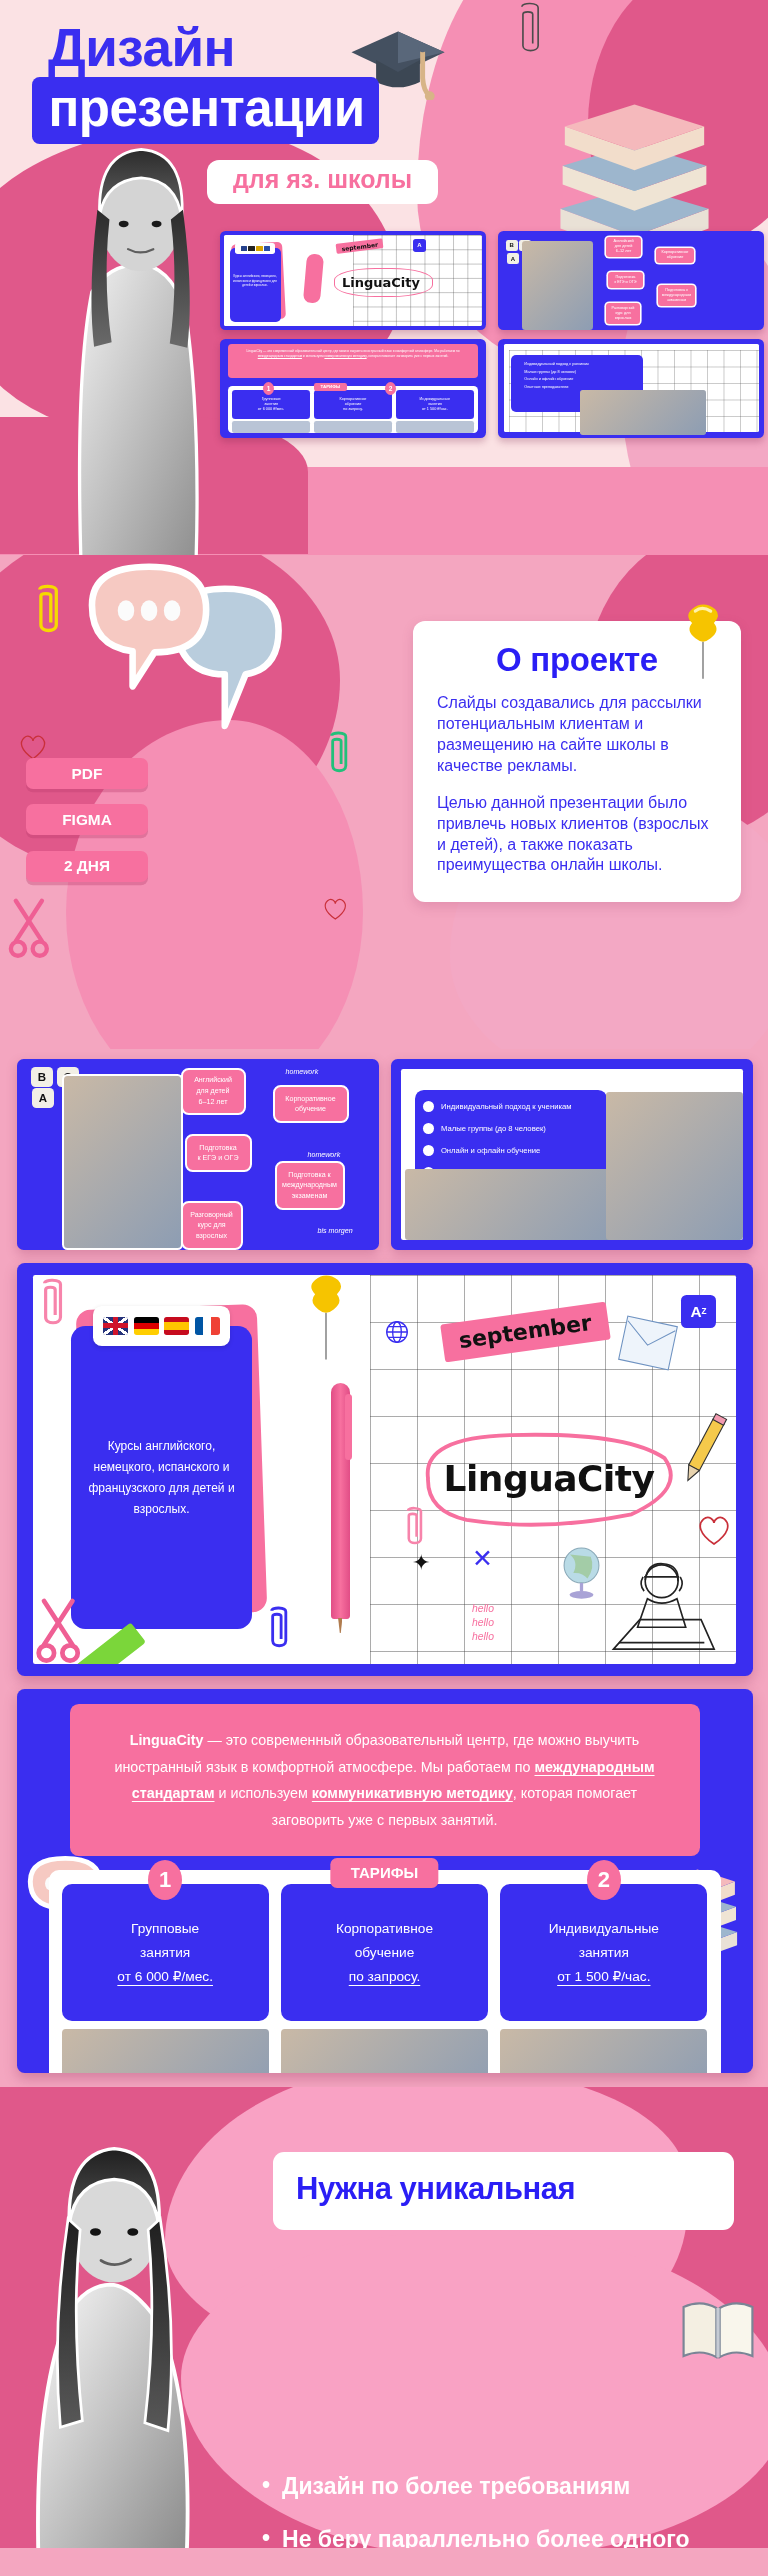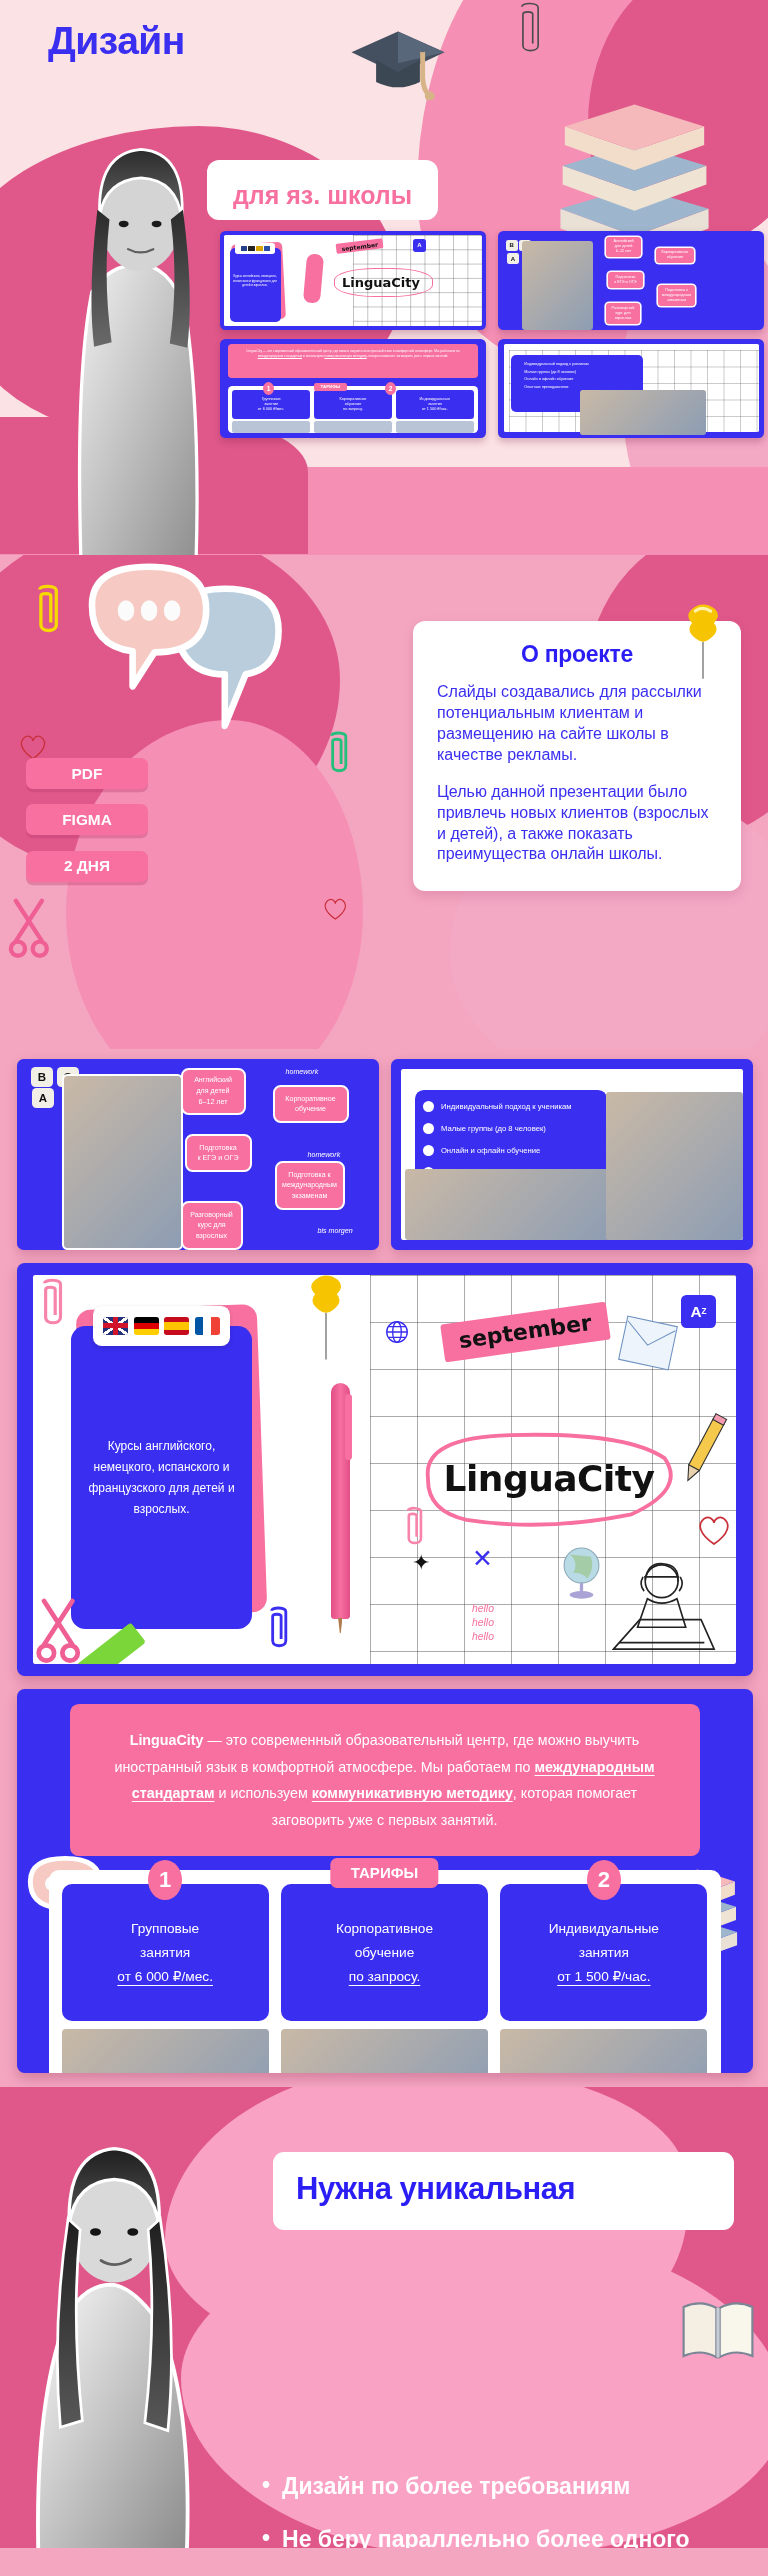--- a/index.html
+++ b/index.html
@@ -49,36 +49,36 @@
     background: #f58fb4;
   }
   .hero-band2 {
     position: absolute; left: 0; top: 417px; width: 308px; height: 137px;
     background: #e0588a;
     border-radius: 0 40% 0 0;
   }
 
   .hero-title1 {
     position: absolute; left: 48px; top: 21px;
-    font-size: 39px; font-weight: 800; color: #3a2ef0;
+    font-size: 53px; font-weight: 800; color: #3a2ef0;
     letter-spacing: -0.5px; line-height: 1; z-index: 6;
   }
   .hero-title2-wrap {
     position: absolute; left: 32px; top: 77px;
     background: #3a2ef0; border-radius: 7.7px;
     padding: 5px 14.3px 8.2px 16.5px; z-index: 6;
   }
   .hero-title2 {
     font-size: 51px; font-weight: 800; color: #ffffff;
     letter-spacing: -0.5px; line-height: 1.05;
   }
   .hero-badge {
     position: absolute; left: 207px; top: 160px;
     background: #ffffff; border-radius: 12px;
-    padding: 21px 26px 10px 26px; z-index: 7;
+    padding: 5px 26px 10px 26px; z-index: 7;
   }
   .hero-badge-text {
     font-size: 25px; font-weight: 800; color: #f7709f;
     letter-spacing: 0px;
   }
 
   
   .cap { position: absolute; left: 346px; top: 26px; width: 104px; height: 74px; z-index: 5; }
   
   .books { position: absolute; left: 544px; top: 77px; width: 181px; height: 192px; z-index: 5; }
@@ -129,21 +129,21 @@
     display: flex; align-items: center; justify-content: center;
     box-shadow: 0 3.3px 0 rgba(185,60,110,.35);
   }
 
   .about-card {
     position: absolute; left: 413px; top: 66px; width: 328px;
     background: #ffffff; border-radius: 12px; padding: 20px 24px 26px 24px;
     z-index: 6; box-shadow: 0 4.4px 12px rgba(150,50,95,.18);
   }
   .about-title {
-    font-size: 23px; font-weight: 800; color: #2a1ef5; text-align: center;
+    font-size: 33px; font-weight: 800; color: #2a1ef5; text-align: center;
     margin-bottom: 14.3px; letter-spacing: -0.3px;
   }
   .about-p {
     font-size: 16px; line-height: 1.30; color: #3a2ef0; font-weight: 500;
   }
   .about-p + .about-p { margin-top: 16.5px; }
   .pin { position: absolute; right: 14.3px; top: -22px; z-index: 8; }
 
   
   .band { position: relative; background: #f4a6c0; padding: 0 16.5px; }
@@ -316,20 +316,23 @@
         <path d="M30 240 L165 290 L300 240 L300 276 L165 326 L30 276 Z" fill="#e9e1d6"></path>
         <path d="M30 240 L165 200 L300 240 L165 290 Z" fill="#9db6cd"></path>
         <path d="M34 162 L165 208 L296 162 L296 196 L165 244 L34 196 Z" fill="#efe4d4"></path>
         <path d="M34 162 L165 122 L296 162 L165 208 Z" fill="#9db6cd"></path>
         <path d="M38 90 L165 134 L292 90 L292 124 L165 170 L38 124 Z" fill="#f2ddcb"></path>
         <path d="M38 90 L165 50 L292 90 L165 134 Z" fill="#f5b9bc"></path>
       </g>
     </svg>
 
     <h1 class="hero-title1">Дизайн</h1>
+    <div class="hero-title2-wrap">
+      <div class="hero-title2">презентации</div>
+    </div>
     <div class="hero-badge">
       <div class="hero-badge-text">для яз. школы</div>
     </div>
 
     <svg class="hero-person" viewBox="0 0 290 790">
       <defs>
         <linearGradient id="gA" x1="0" y1="0" x2="1" y2="1">
           <stop offset="0%" stop-color="#f2f2f2"></stop>
             <stop offset="100%" stop-color="#8f8f8f"></stop>
         </linearGradient>

